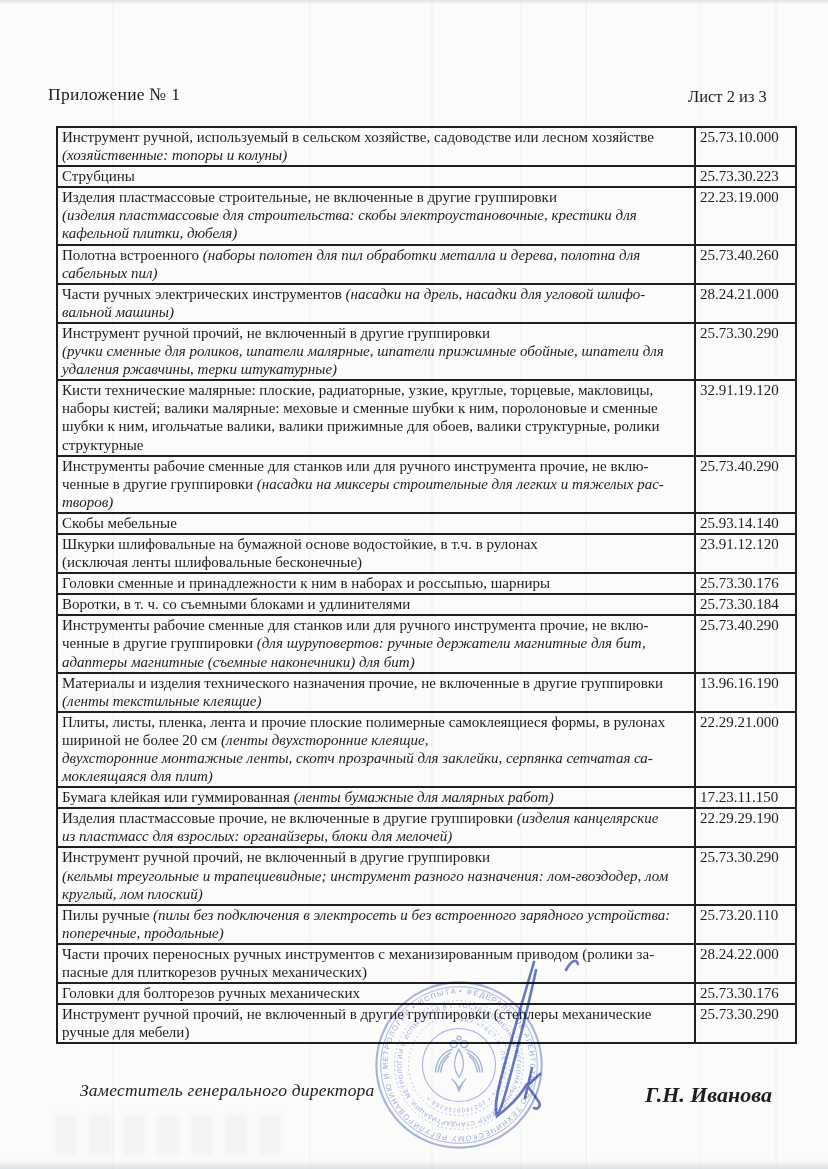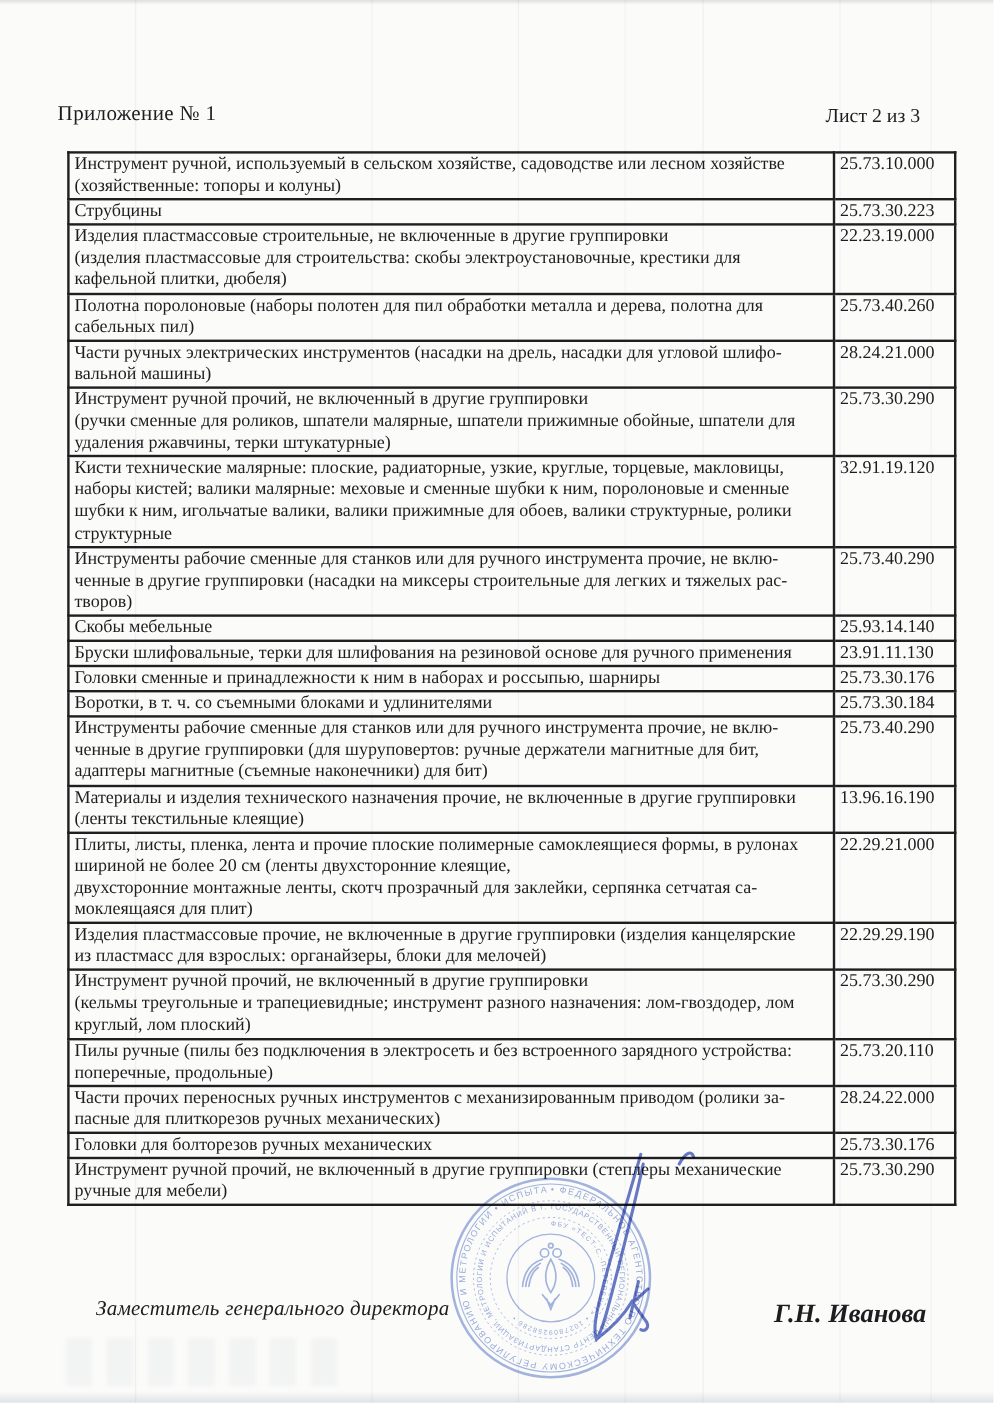--- a/index.html
+++ b/index.html
@@ -43,21 +43,21 @@
   }
   table.items td{
     border:2px solid var(--border);
     vertical-align:top;
     padding:0 3px 1px 4px;
     overflow:hidden;
   }
   td.desc{width:629px;}
   td.code{width:92px;padding-left:6px;white-space:nowrap;font-family:Liberation Serif, serif;}
   .line{height:18.1px;line-height:18.1px;white-space:nowrap;}
-  .line .it{text-align:center;}
+  .line .it{font-style:italic;text-align:center;}
   td.code .line{height:18.1px;}
   .footer-title{position:absolute;left:80px;top:1080px;font-size:17.5px;font-weight:normal;font-style:italic;letter-spacing:.2px;}
   .footer-name{position:absolute;left:645px;top:1082px;font-size:22px;font-weight:bold;font-style:italic;}
   svg.stamp{position:absolute;left:372px;top:978px;width:174px;height:174px;opacity:.62;mix-blend-mode:multiply;}
   svg.signature{position:absolute;left:470px;top:948px;width:120px;height:195px;opacity:.88;mix-blend-mode:multiply;}
 </style>
 </head>
 <body>
 
 <div class="page">
@@ -92,21 +92,21 @@
             <div class="line"><span>Изделия пластмассовые строительные, не включенные в другие группировки</span></div>
             <div class="line"><span class="it"> (изделия пластмассовые для строительства: скобы электроустановочные,  крестики для</span></div>
             <div class="line"><span class="it">кафельной плитки, дюбеля)</span></div>
           </td>
           <td class="code">
             <div class="line">22.23.19.000</div>
           </td>
         </tr>
         <tr>
           <td class="desc">
-            <div class="line"><span>Полотна поролоновые </span><span class="it">(наборы  полотен для пил обработки металла и дерева, полотна для</span></div>
+            <div class="line"><span>Полотна встроенного </span><span class="it">(наборы  полотен для пил обработки металла и дерева, полотна для</span></div>
             <div class="line"><span class="it">сабельных пил)</span></div>
           </td>
           <td class="code">
             <div class="line">25.73.40.260</div>
           </td>
         </tr>
         <tr>
           <td class="desc">
             <div class="line"><span>Части ручных электрических инструментов </span><span class="it">(насадки на дрель, насадки для угловой шлифо-</span></div>
             <div class="line"><span class="it">вальной машины)</span></div>
@@ -149,24 +149,25 @@
         <tr>
           <td class="desc">
             <div class="line"><span>Скобы мебельные</span></div>
           </td>
           <td class="code">
             <div class="line">25.93.14.140</div>
           </td>
         </tr>
         <tr>
           <td class="desc">
-            <div class="line"><span>Бруски шлифовальные, терки для шлифования на резиновой основе для ручного применения</span></div>
-          </td>
-          <td class="code">
-            <div class="line">23.91.11.130</div>
+            <div class="line"><span>Шкурки шлифовальные  на бумажной основе водостойкие, в т.ч. в рулонах</span></div>
+            <div class="line"><span>(исключая ленты шлифовальные бесконечные)</span></div>
+          </td>
+          <td class="code">
+            <div class="line">23.91.12.120</div>
           </td>
         </tr>
         <tr>
           <td class="desc">
             <div class="line"><span>Головки сменные и принадлежности к ним в наборах и россыпью, шарниры</span></div>
           </td>
           <td class="code">
             <div class="line">25.73.30.176</div>
           </td>
         </tr>
@@ -199,20 +200,28 @@
         </tr>
         <tr>
           <td class="desc">
             <div class="line"><span>Плиты, листы, пленка, лента и прочие плоские полимерные  самоклеящиеся формы, в рулонах</span></div>
             <div class="line"><span>шириной не более 20 см </span><span class="it">(ленты двухсторонние клеящие,</span></div>
             <div class="line"><span class="it">двухсторонние монтажные ленты, скотч прозрачный для заклейки, серпянка сетчатая са-</span></div>
             <div class="line"><span class="it">моклеящаяся для плит)</span></div>
           </td>
           <td class="code">
             <div class="line">22.29.21.000</div>
+          </td>
+        </tr>
+        <tr>
+          <td class="desc">
+            <div class="line"><span>Бумага клейкая или гуммированная </span><span class="it">(ленты бумажные для малярных работ)</span></div>
+          </td>
+          <td class="code">
+            <div class="line">17.23.11.150</div>
           </td>
         </tr>
         <tr>
           <td class="desc">
             <div class="line"><span>Изделия пластмассовые прочие, не включенные в другие группировки </span><span class="it">(изделия канцелярские</span></div>
             <div class="line"><span class="it">из пластмасс для взрослых: органайзеры, блоки для мелочей)</span></div>
           </td>
           <td class="code">
             <div class="line">22.29.29.190</div>
           </td>

